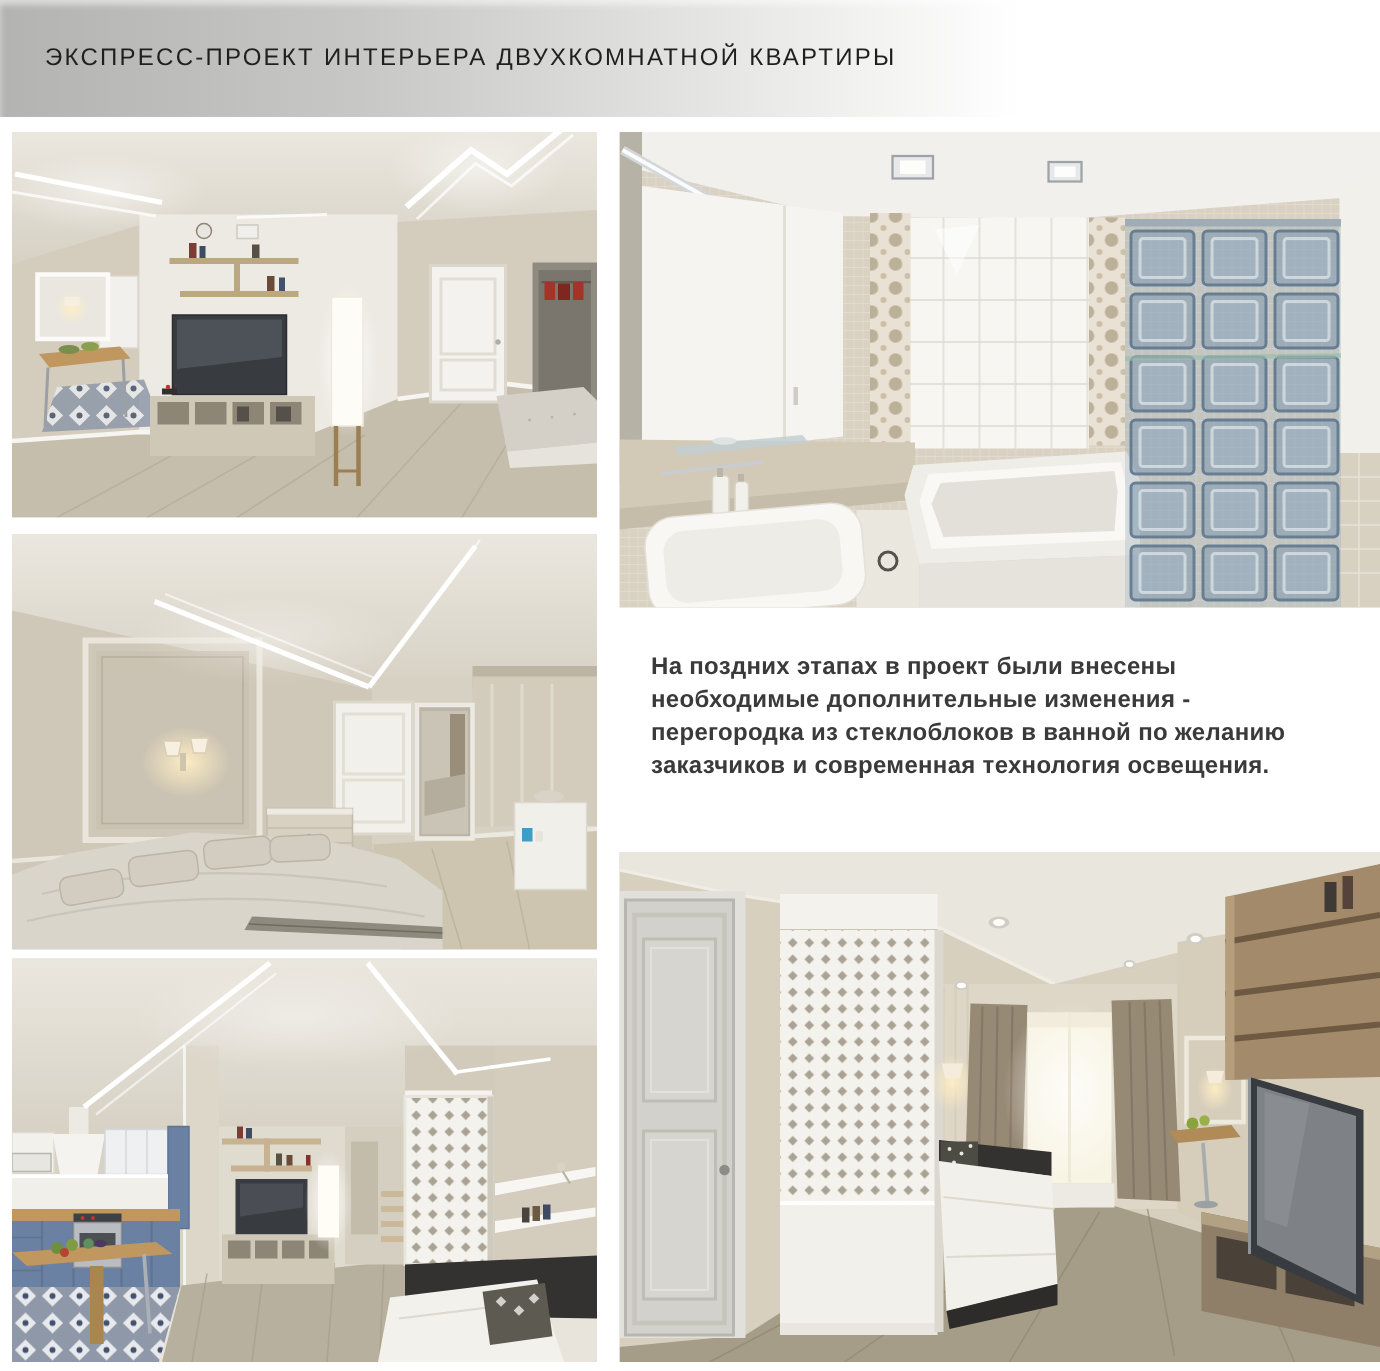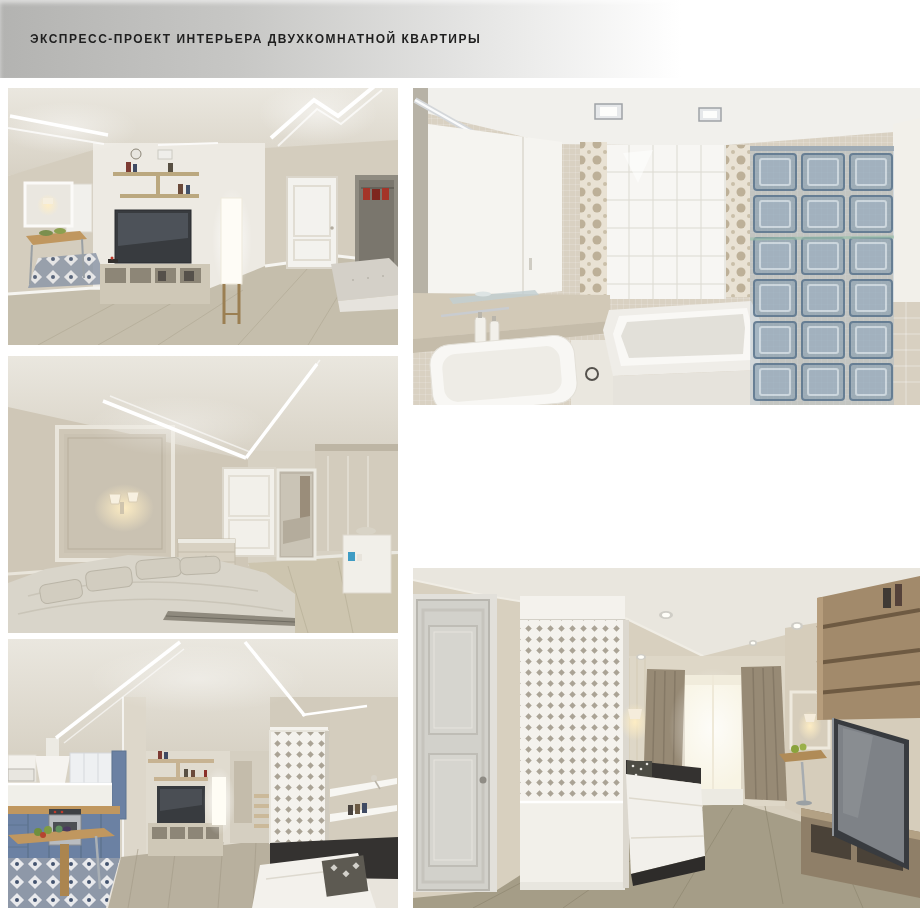--- a/index.html
+++ b/index.html
@@ -2,21 +2,21 @@
 <html style="--band-gray: #b3b3b1; --title-dark: #1f1f1f; --text-dark: #3a3a3a; --wall-beige: #d4cdbe; --wall-light: #e8e4dc; --white-paint: #f4f2ed; --floor-wood: #c5beac; --floor-olive: #a59d87; --tv-dark: #383b3f; --kitchen-blue: #6b81a3; --counter-wood: #c0975f; --glass-blue: #7d96ac; --accent-red: #a43428; --sofa-dark: #343230; --curtain-taupe: #978a75; --ceiling-beige: #ddd7ca;"><head>
 <meta charset="utf-8">
 <style>
   html,body{margin:0;padding:0;background:#ffffff;}
   .page{position:relative;width:920px;height:914px;background:#ffffff;overflow:hidden;
         font-family:"Liberation Sans","DejaVu Sans",sans-serif;}
   .header-band{position:absolute;left:0;top:0;width:920px;height:78px;
         background:linear-gradient(to right,var(--band-gray,#b3b3b1) 0%,#c7c7c5 26%,#e9e9e8 55%,#ffffff 74%);
         box-shadow:inset 0 3px 4px rgba(255,255,255,.55);}
   .page-title{position:absolute;left:30px;top:0;height:78px;display:flex;align-items:center;
-        margin:0;font-size:12px;font-weight:bold;letter-spacing:1.5px;
+        margin:0;font-size:16px;font-weight:normal;letter-spacing:1.5px;
         color:var(--title-dark,#1f1f1f);white-space:nowrap;}
   figure.ph{position:absolute;margin:0;overflow:hidden;background:#ddd8cc;}
   figure.ph svg{display:block;}
   .annotation{position:absolute;left:434px;top:434px;width:478px;
         font-size:16px;font-weight:bold;line-height:22px;letter-spacing:.2px;
         color:var(--text-dark,#3a3a3a);}
   .annotation div{white-space:nowrap;}
 </style>
 </head>
 <body>
@@ -371,20 +371,26 @@
       </g>
       <g opacity=".93">
         <rect x="337" y="62" width="144" height="255" fill="rgba(140,165,188,0.3)"></rect>
         <rect x="337" y="62" width="144" height="255" fill="url(#glassP)"></rect>
         <rect x="337" y="58" width="144" height="5" fill="#9aa8b4"></rect>
         <line x1="337" y1="151" x2="481" y2="149" stroke="rgba(150,190,170,0.7)" stroke-width="3"></line>
       </g>
     </svg>
   </figure>
 
+  <div class="annotation">
+    <div>На поздних этапах в проект были внесены</div>
+    <div>необходимые дополнительные изменения -</div>
+    <div>перегородка из стеклоблоков в ванной по желанию</div>
+    <div>заказчиков и современная технология освещения.</div>
+  </div>
 
   <figure class="ph" style="left:413px;top:568px;width:507px;height:340px" role="img" aria-label="Гостиная с диваном, окном и ТВ-консолью">
     <svg viewBox="0 0 507 340" width="507" height="340">
       <g>
         <rect width="507" height="340" fill="#d8d0bf"></rect>
         <polygon points="0,0 507,0 507,38 392,62 290,88 212,50 75,28 0,12" fill="#e9e6de"></polygon>
         <polyline points="0,12 75,28 212,50" stroke="#f0ede5" stroke-width="2" fill="none"></polyline>
         <polyline points="212,50 290,88" stroke="#f0ede5" stroke-width="2.5" fill="none"></polyline>
         <polyline points="392,62 507,38" stroke="#f0ede5" stroke-width="2" fill="none"></polyline>
         <rect x="212" y="88" width="160" height="150" fill="#ded7c7"></rect>

